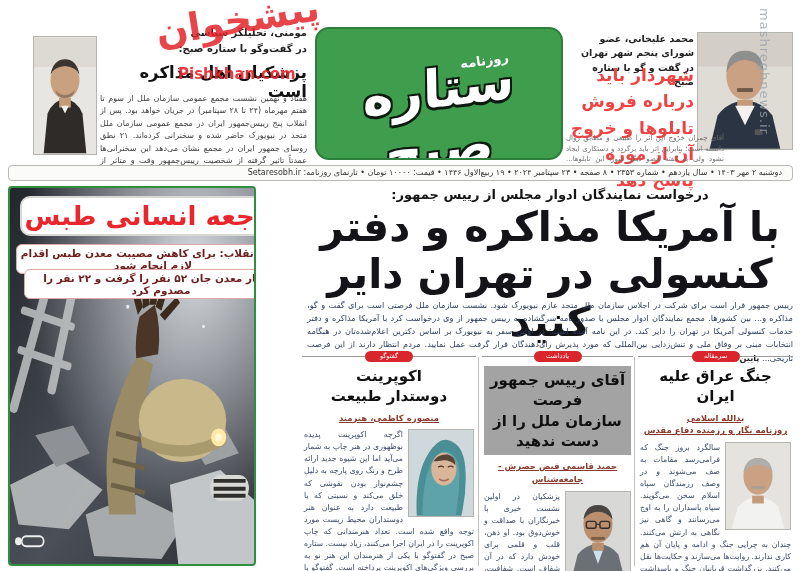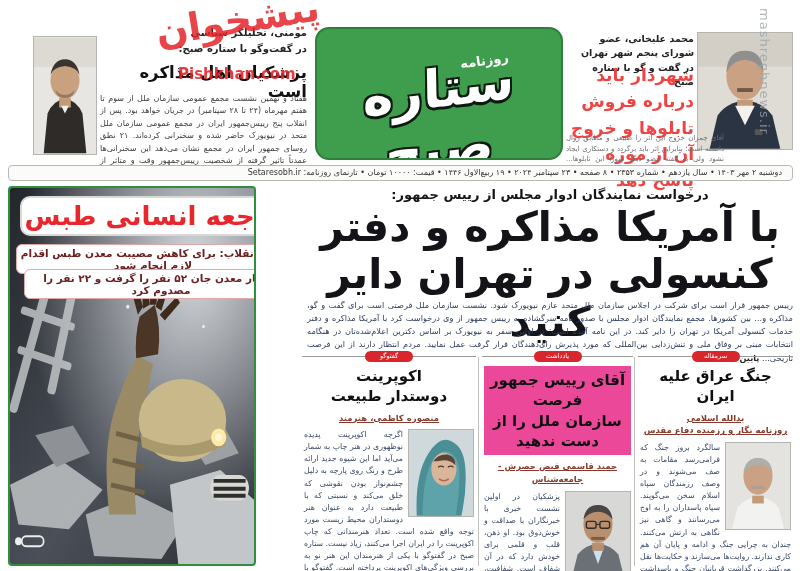--- a/index.html
+++ b/index.html
@@ -55,21 +55,21 @@
   .tabas-sub2 { top:81px;margin-left:8px; }
 
   
   .vdiv { top:357px; width:1px; height:209px; background:#c0c0bc; }
   .col { top:350px; height:221px; overflow:hidden; }
   .col-rule { border-top:1px solid #9a9a96; margin-top:6px; position:relative; }
   .pill { position:absolute; top:-6px; left:50%; transform:translateX(-50%); min-width:48px; height:11px; background:#d9262c;
     border-radius:6px; color:#fff; font-size:6.5px; line-height:11px; text-align:center; padding:0 6px; }
   .col-title { margin-top:9px; text-align:center; font-size:15px; font-weight:bold; color:#101010; line-height:1.35; }
   .col-title span { display:block; }
-  .col-title.gray { background:#ec4899; padding:4px 2px; margin-left:2px; margin-right:2px; }
+  .col-title.gray { background:#a3a3a3; padding:4px 2px; margin-left:2px; margin-right:2px; }
   .col-byline { margin-top:5px; text-align:center; font-size:8.5px; font-weight:bold; color:#8a3a2c; line-height:1.5;text-decoration:underline; }
   .col-byline span { display:block; }
   .col-body { margin-top:5px; font-size:7.8px; color:#3a4a6a; text-align:justify; line-height:1.55; padding:0 2px; }
   .col-photo { float:right; width:66px; height:88px; border:1px solid #b5b5b0; margin-left:5px; margin-bottom:2px; background:#ddd; }
   .portrait { display:block; width:100%; height:100%; }
 </style>
 </head>
 <body>
 
 <div class="page">

